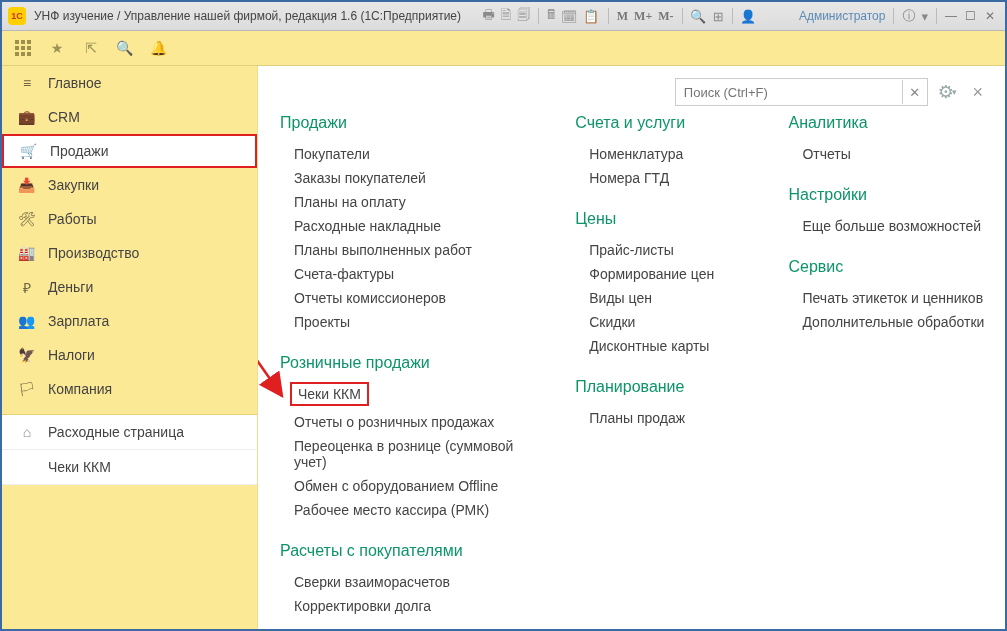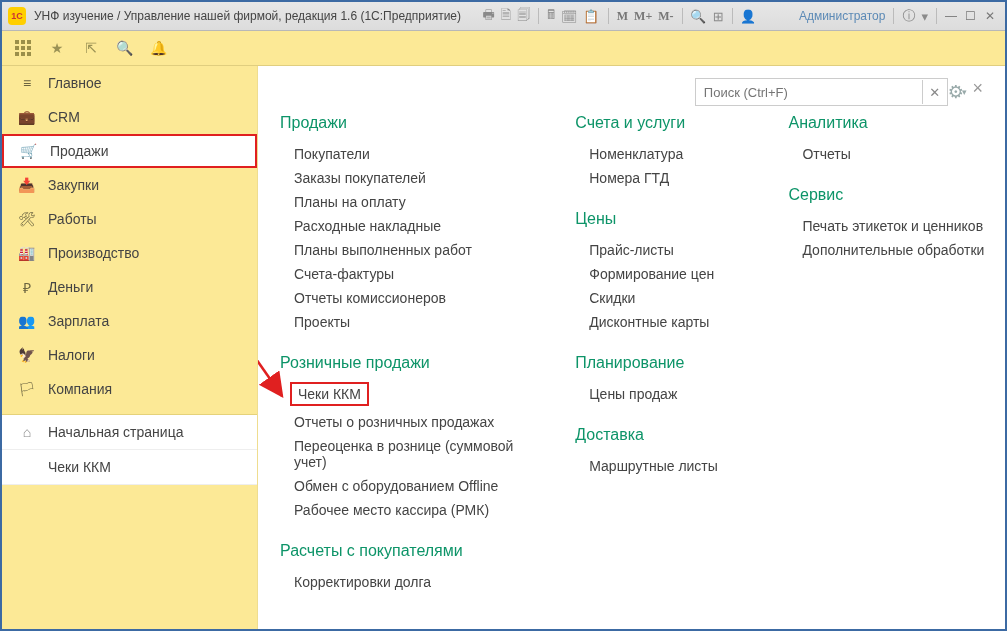--- a/index.html
+++ b/index.html
@@ -23,21 +23,21 @@
   .body{flex:1;display:flex;overflow:hidden;}
   .sidebar{width:255px;background:#fce996;border-right:1px solid #efdd8f;display:flex;flex-direction:column;}
   .sidebar .item{display:flex;align-items:center;height:34px;padding:0 14px;color:#444;cursor:pointer;font-size:14px;}
   .sidebar .item .ic{width:22px;display:inline-flex;justify-content:center;color:#6b6440;margin-right:10px;font-size:14px;}
   .sidebar .item.active{background:#fff;}
   .sidebar .item.highlighted{border:2px solid #e02020;height:34px;box-sizing:border-box;}
   .sidebar .bottom{margin-top:8px;border-top:1px solid #e5d27a;}
   .sidebar .bottom .item{background:#fff;border-bottom:1px solid #eee;}
   .sidebar .bottom .item .ic{color:#888;}
   .content{flex:1;background:#fff;position:relative;padding:12px 16px 0 22px;overflow:auto;}
-  .content .topctrls{position:absolute;top:12px;right:22px;display:flex;}
+  .content .topctrls{position:absolute;top:12px;right:22px;display:flex;align-items:center;gap:10px;}
   .search{display:flex;align-items:center;border:1px solid #ccc;height:26px;}
   .search input{border:none;outline:none;height:22px;width:210px;padding:0 8px;font-size:13px;color:#555;}
   .search .clear{width:24px;height:24px;border-left:1px solid #ccc;display:flex;align-items:center;justify-content:center;color:#888;cursor:pointer;}
   .gear{color:#9aa;font-size:18px;cursor:pointer;display:flex;align-items:center;}
   .gear .tiny{font-size:9px;margin-left:-2px;}
   .close-x{color:#999;font-size:18px;cursor:pointer;margin-left:6px;}
   .cols{display:flex;gap:40px;margin-top:36px;}
   .col{min-width:0;}
   .col.c1{width:280px;}
   .col.c2{width:190px;}
@@ -145,21 +145,21 @@
           <span class="ic">🦅</span>
           <span>Налоги</span>
         </div>
       <div class="item">
           <span class="ic">🏳</span>
           <span>Компания</span>
         </div>
       <div class="bottom">
         <div class="item">
             <span class="ic">⌂</span>
-            <span>Начальная страница</span>
+            <span>Расходные страница</span>
           </div>
         <div class="item">
             <span class="ic"></span>
             <span>Чеки ККМ</span>
           </div>
       </div>
     </div>
 
     <div class="content">
       <div class="topctrls">
@@ -188,51 +188,53 @@
           <div class="grp">
             <h3>Розничные продажи</h3>
             <span class="lnk boxed">Чеки ККМ</span>
             <span class="lnk">Отчеты о розничных продажах</span>
             <span class="lnk">Переоценка в рознице (суммовой учет)</span>
             <span class="lnk">Обмен с оборудованием Offline</span>
             <span class="lnk">Рабочее место кассира (РМК)</span>
           </div>
           <div class="grp">
             <h3>Расчеты с покупателями</h3>
+            <span class="lnk">Сверки взаиморасчетов</span>
             <span class="lnk">Корректировки долга</span>
           </div>
         </div>
 
         <div class="col c2">
           <div class="grp">
             <h3>Счета и услуги</h3>
             <span class="lnk">Номенклатура</span>
             <span class="lnk">Номера ГТД</span>
           </div>
           <div class="grp">
             <h3>Цены</h3>
             <span class="lnk">Прайс-листы</span>
             <span class="lnk">Формирование цен</span>
+            <span class="lnk">Виды цен</span>
             <span class="lnk">Скидки</span>
             <span class="lnk">Дисконтные карты</span>
           </div>
           <div class="grp">
             <h3>Планирование</h3>
-            <span class="lnk">Цены продаж</span>
-          </div>
-          <div class="grp">
-            <h3>Доставка</h3>
-            <span class="lnk">Маршрутные листы</span>
+            <span class="lnk">Планы продаж</span>
           </div>
         </div>
 
         <div class="col c3">
           <div class="grp">
             <h3>Аналитика</h3>
             <span class="lnk">Отчеты</span>
+          </div>
+          <div class="grp">
+            <h3>Настройки</h3>
+            <span class="lnk">Еще больше возможностей</span>
           </div>
           <div class="grp">
             <h3>Сервис</h3>
             <span class="lnk">Печать этикеток и ценников</span>
             <span class="lnk">Дополнительные обработки</span>
           </div>
         </div>
       </div>
 
       <svg class="arrow-layer" width="740" height="600">

